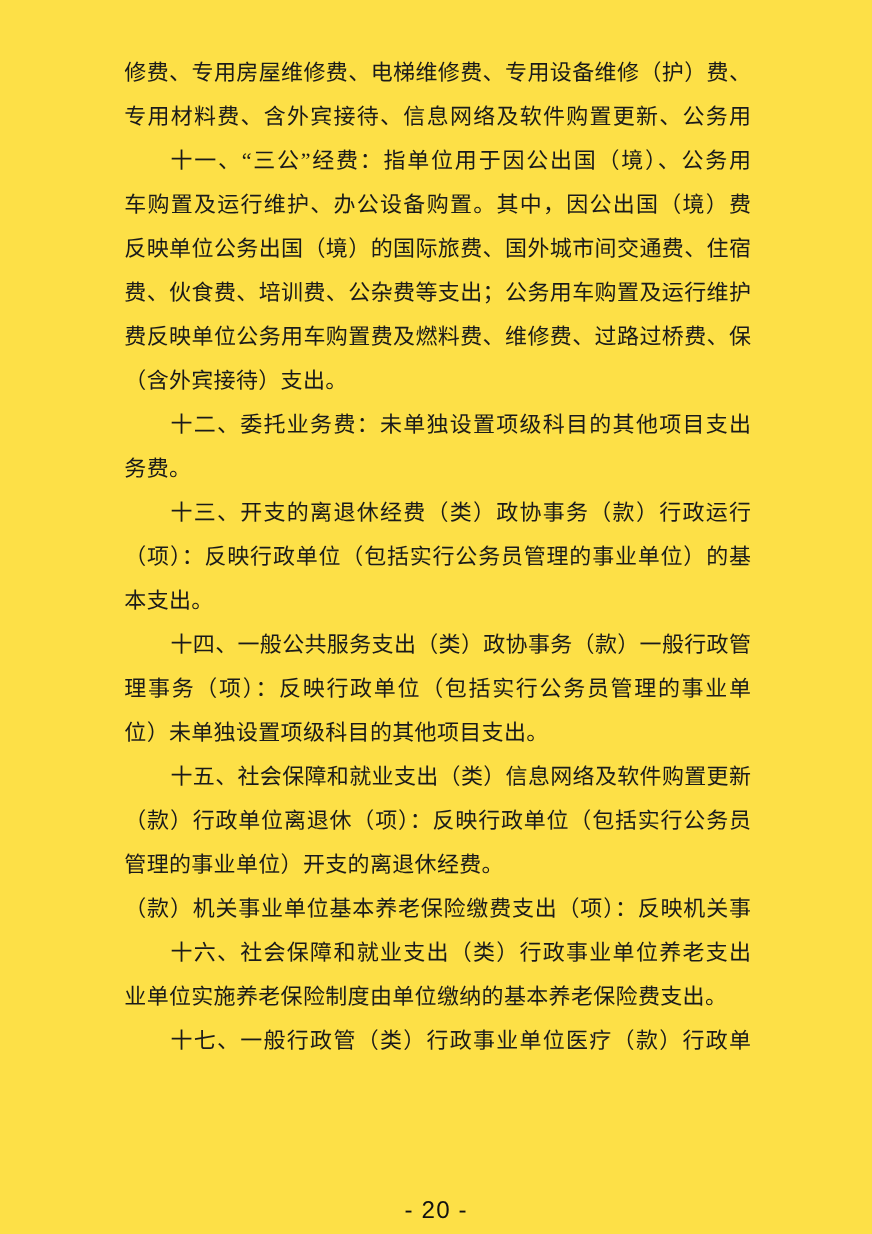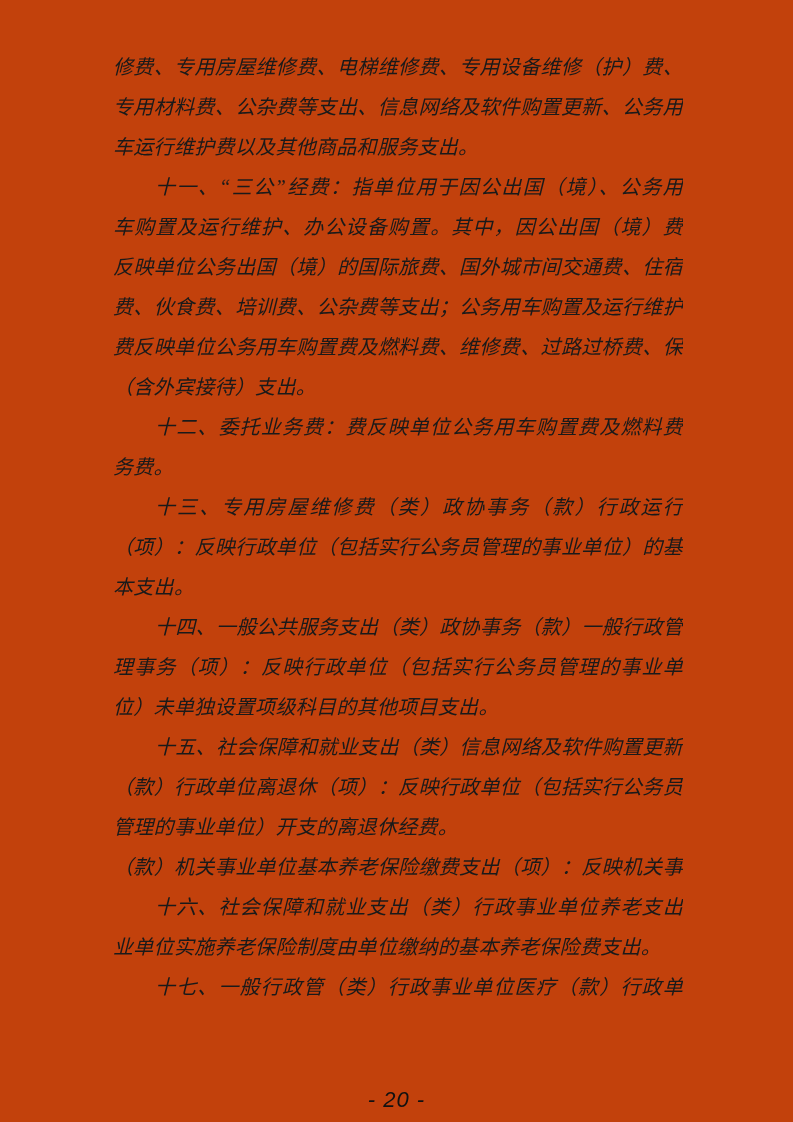--- a/index.html
+++ b/index.html
@@ -13,23 +13,22 @@
     font-family: "Liberation Serif", "DejaVu Serif", serif;
     color: #1a1a1a;
     position: relative;
   }
   .page {
     position: absolute;
     left: 0;
     top: 0;
     width: 793px;
     height: 1122px;
-    background: #c2410c;
+    background: #fde047;
     overflow: hidden;
-    font-style: italic;
   }
   .content {
     position: absolute;
     left: 113px;
     top: 47px;
     width: 570px;
   }
   .paragraph {
     margin: 0;
     padding: 0;
@@ -65,37 +64,36 @@
   }
 </style>
 </head>
 <body>
 
 <div class="page">
   <div class="content">
 
   <div class="paragraph">
         <div class="line fill">修费、专用房屋维修费、电梯维修费、专用设备维修（护）费、</div>
-        <div class="line fill">专用材料费、公杂费等支出、信息网络及软件购置更新、公务用</div>
-        <div class="line">车运行维护费以及其他商品和服务支出。</div>
+        <div class="line fill">专用材料费、含外宾接待、信息网络及软件购置更新、公务用</div>
       </div>
       <div class="paragraph">
         <div class="line fill indent">十一、“三公”经费：指单位用于因公出国（境）、公务用</div>
         <div class="line fill">车购置及运行维护、办公设备购置。其中，因公出国（境）费</div>
         <div class="line fill">反映单位公务出国（境）的国际旅费、国外城市间交通费、住宿</div>
         <div class="line fill">费、伙食费、培训费、公杂费等支出；公务用车购置及运行维护</div>
         <div class="line fill">费反映单位公务用车购置费及燃料费、维修费、过路过桥费、保</div>
         <div class="line">（含外宾接待）支出。</div>
       </div>
       <div class="paragraph">
-        <div class="line fill indent">十二、委托业务费：费反映单位公务用车购置费及燃料费</div>
+        <div class="line fill indent">十二、委托业务费：未单独设置项级科目的其他项目支出</div>
         <div class="line">务费。</div>
       </div>
       <div class="paragraph">
-        <div class="line fill indent">十三、专用房屋维修费（类）政协事务（款）行政运行</div>
+        <div class="line fill indent">十三、开支的离退休经费（类）政协事务（款）行政运行</div>
         <div class="line fill">（项）：反映行政单位（包括实行公务员管理的事业单位）的基</div>
         <div class="line">本支出。</div>
       </div>
       <div class="paragraph">
         <div class="line fill indent">十四、一般公共服务支出（类）政协事务（款）一般行政管</div>
         <div class="line fill">理事务（项）：反映行政单位（包括实行公务员管理的事业单</div>
         <div class="line">位）未单独设置项级科目的其他项目支出。</div>
       </div>
       <div class="paragraph">
         <div class="line fill indent">十五、社会保障和就业支出（类）信息网络及软件购置更新</div>

